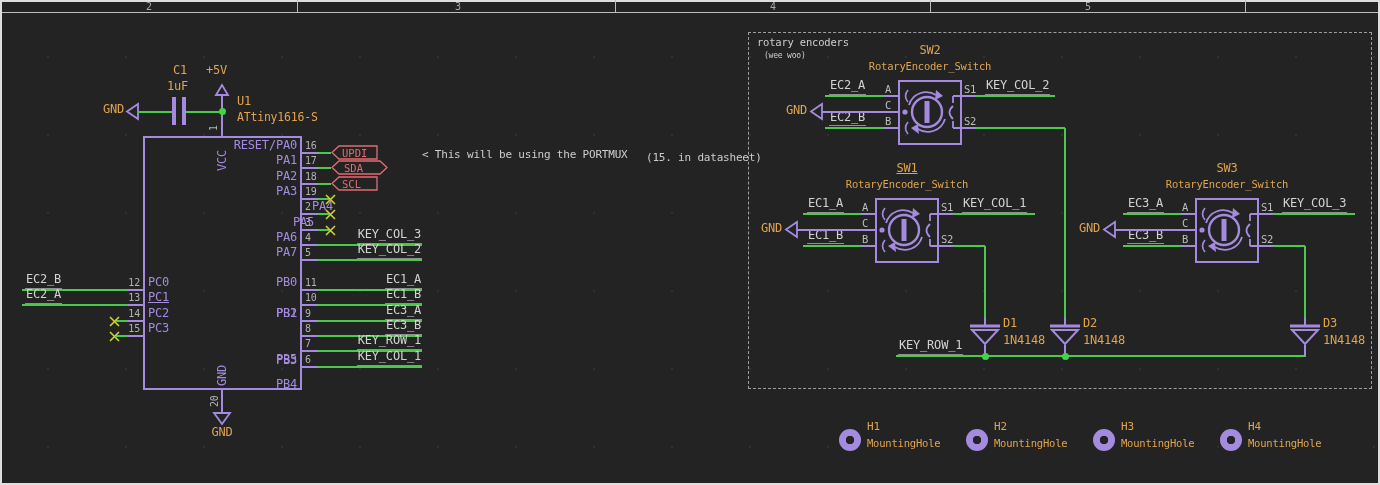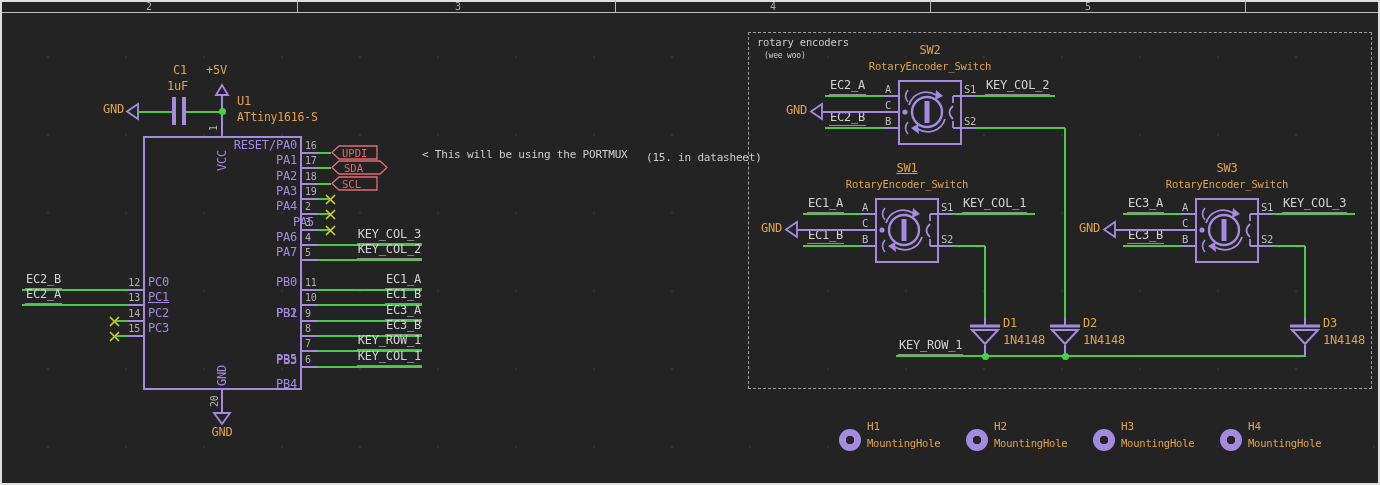--- a/index.html
+++ b/index.html
@@ -129,21 +129,21 @@
       <div class="t pn" style="left: 305px; top: 186px;">19</div>
       <div class="t pu" style="left: 143px; top: 185px; width: 154px; text-align: right;">PA3</div>
       <div class="wh" style="left: 318px; top: 198px; width: 11px;"></div>
       <div style="position: absolute; left: 325px; top: 194px; width: 11px; height: 11px;">
         <svg width="11" height="11" viewBox="0 0 11 11" style="position:absolute;left:0;top:0;">
           <path d="M1,1 L10,10 M10,1 L1,10" stroke="#d2d22a" stroke-width="1.6" fill="none"></path>
         </svg>
       </div>
       <div class="phh" style="left: 302px; top: 213px; width: 16px;"></div>
       <div class="t pn" style="left: 305px; top: 201px;">2</div>
-      <div class="t pu" style="left: 143px; top: 200px; width: 154px; text-align: right;">PA4</div>
+      <div class="t pu" style="left: 143px; top: 200px; width: 154px; text-align: right; padding-left: 36px;">PA4</div>
       <div class="wh" style="left: 318px; top: 213px; width: 11px;"></div>
       <div style="position: absolute; left: 325px; top: 209px; width: 11px; height: 11px;">
         <svg width="11" height="11" viewBox="0 0 11 11" style="position:absolute;left:0;top:0;">
           <path d="M1,1 L10,10 M10,1 L1,10" stroke="#d2d22a" stroke-width="1.6" fill="none"></path>
         </svg>
       </div>
       <div class="phh" style="left: 302px; top: 229px; width: 16px;"></div>
       <div class="t pn" style="left: 305px; top: 217px;">3</div>
       <div class="t pu" style="left: 160px; top: 216px; width: 154px; text-align: right;">PA5</div>
       <div class="wh" style="left: 318px; top: 229px; width: 11px;"></div>

